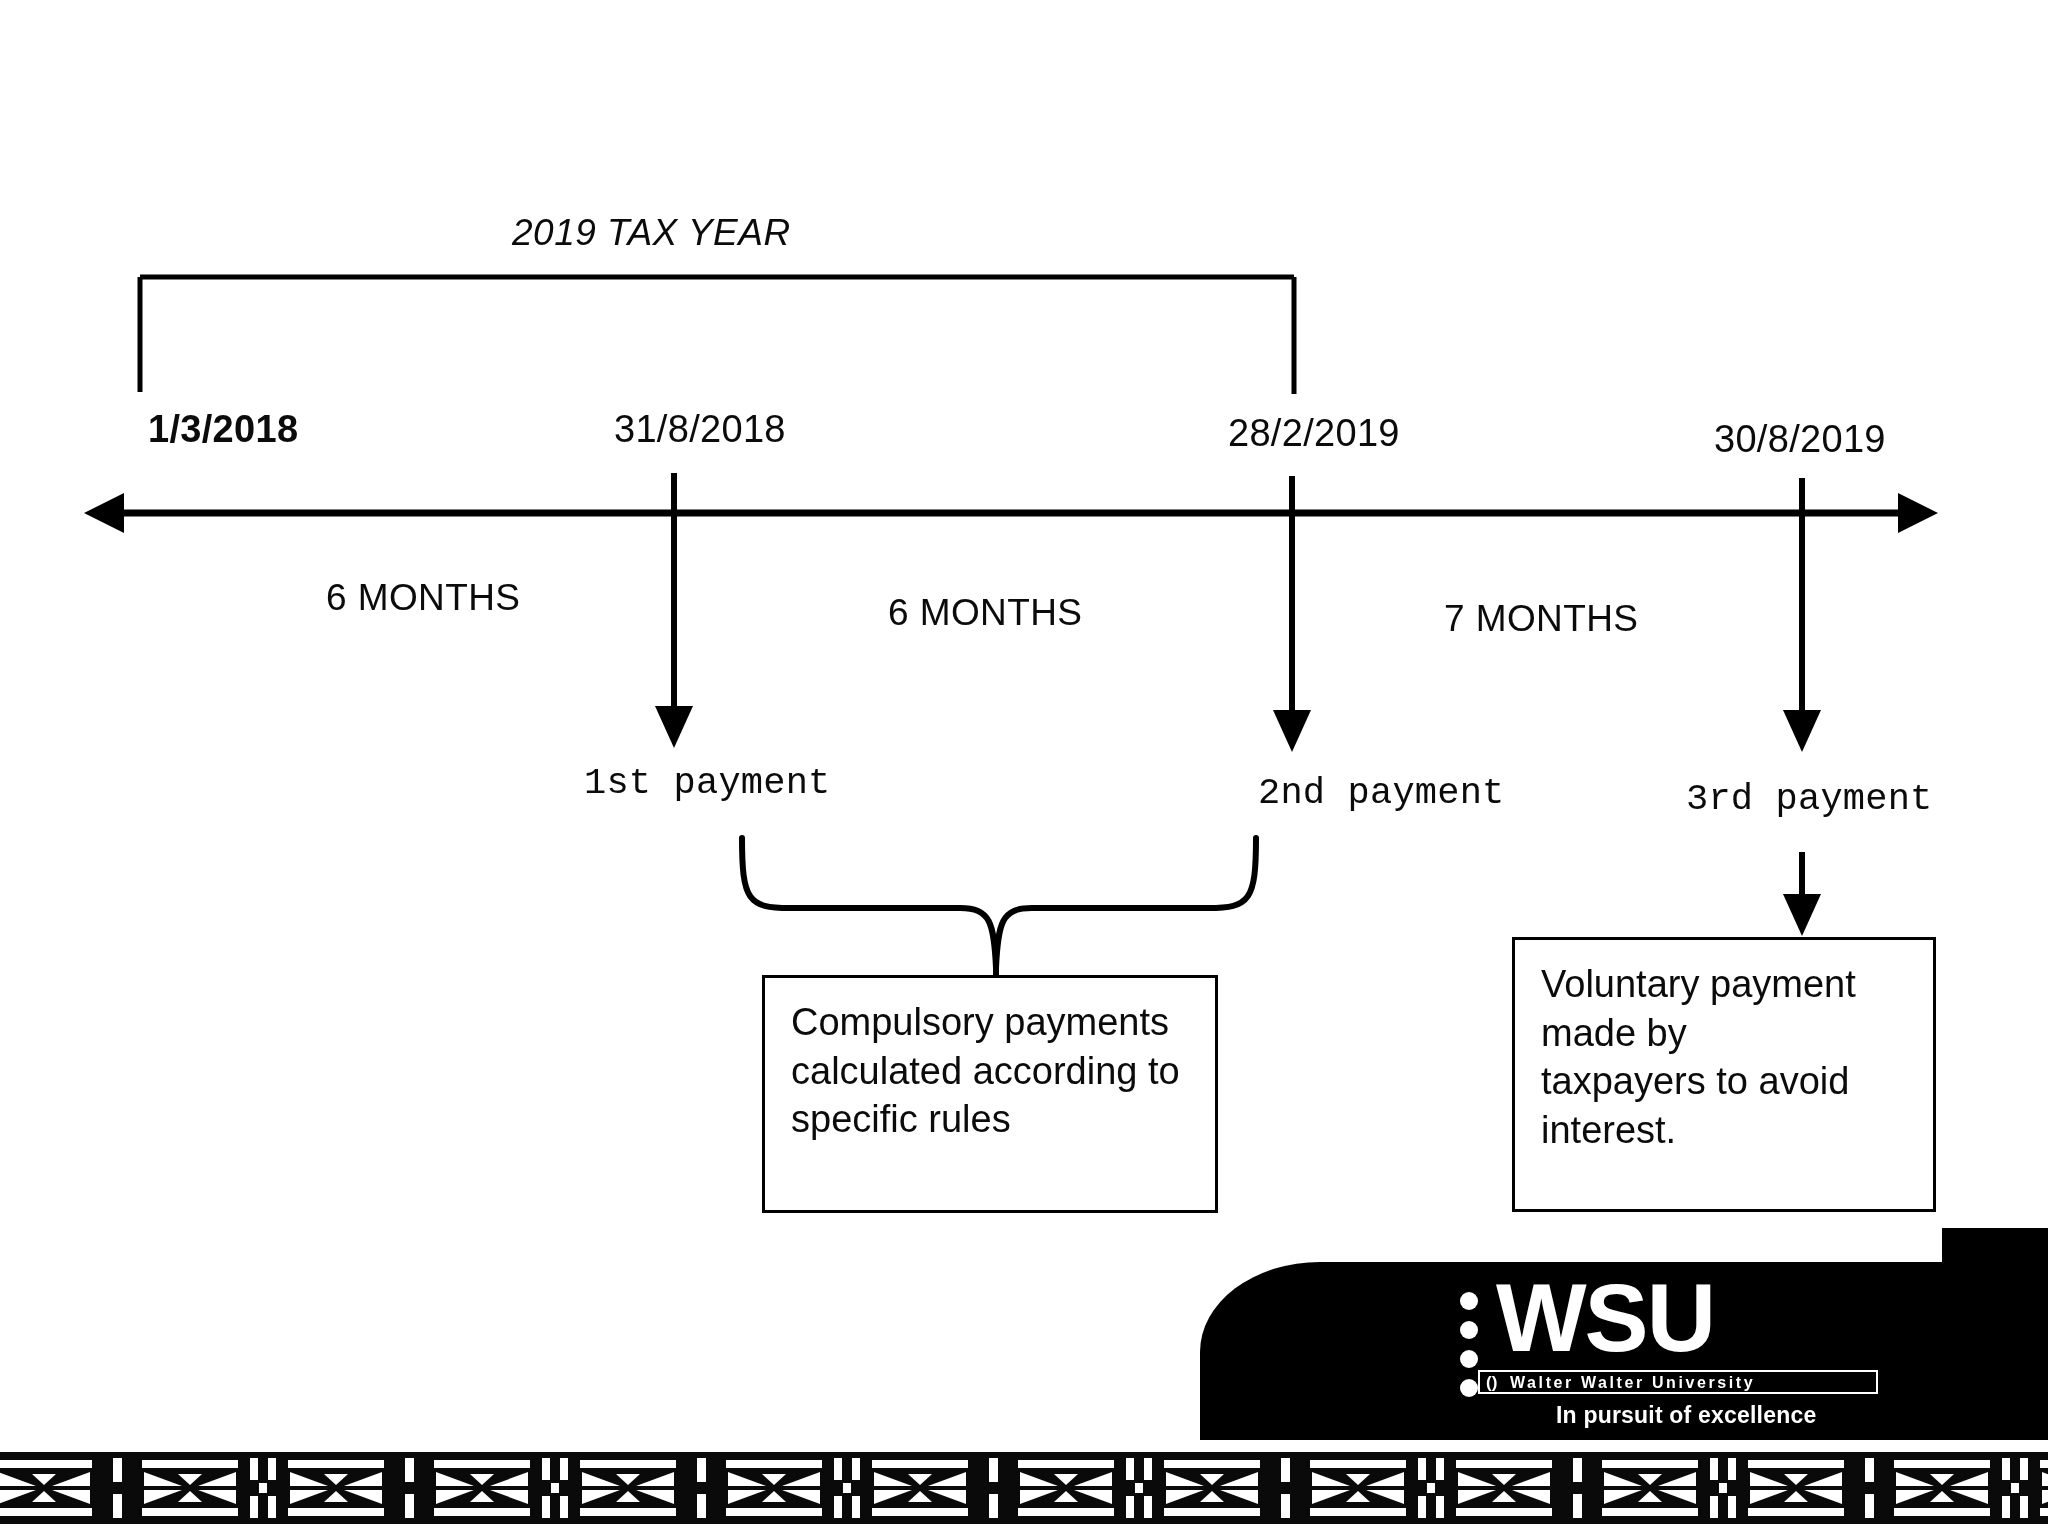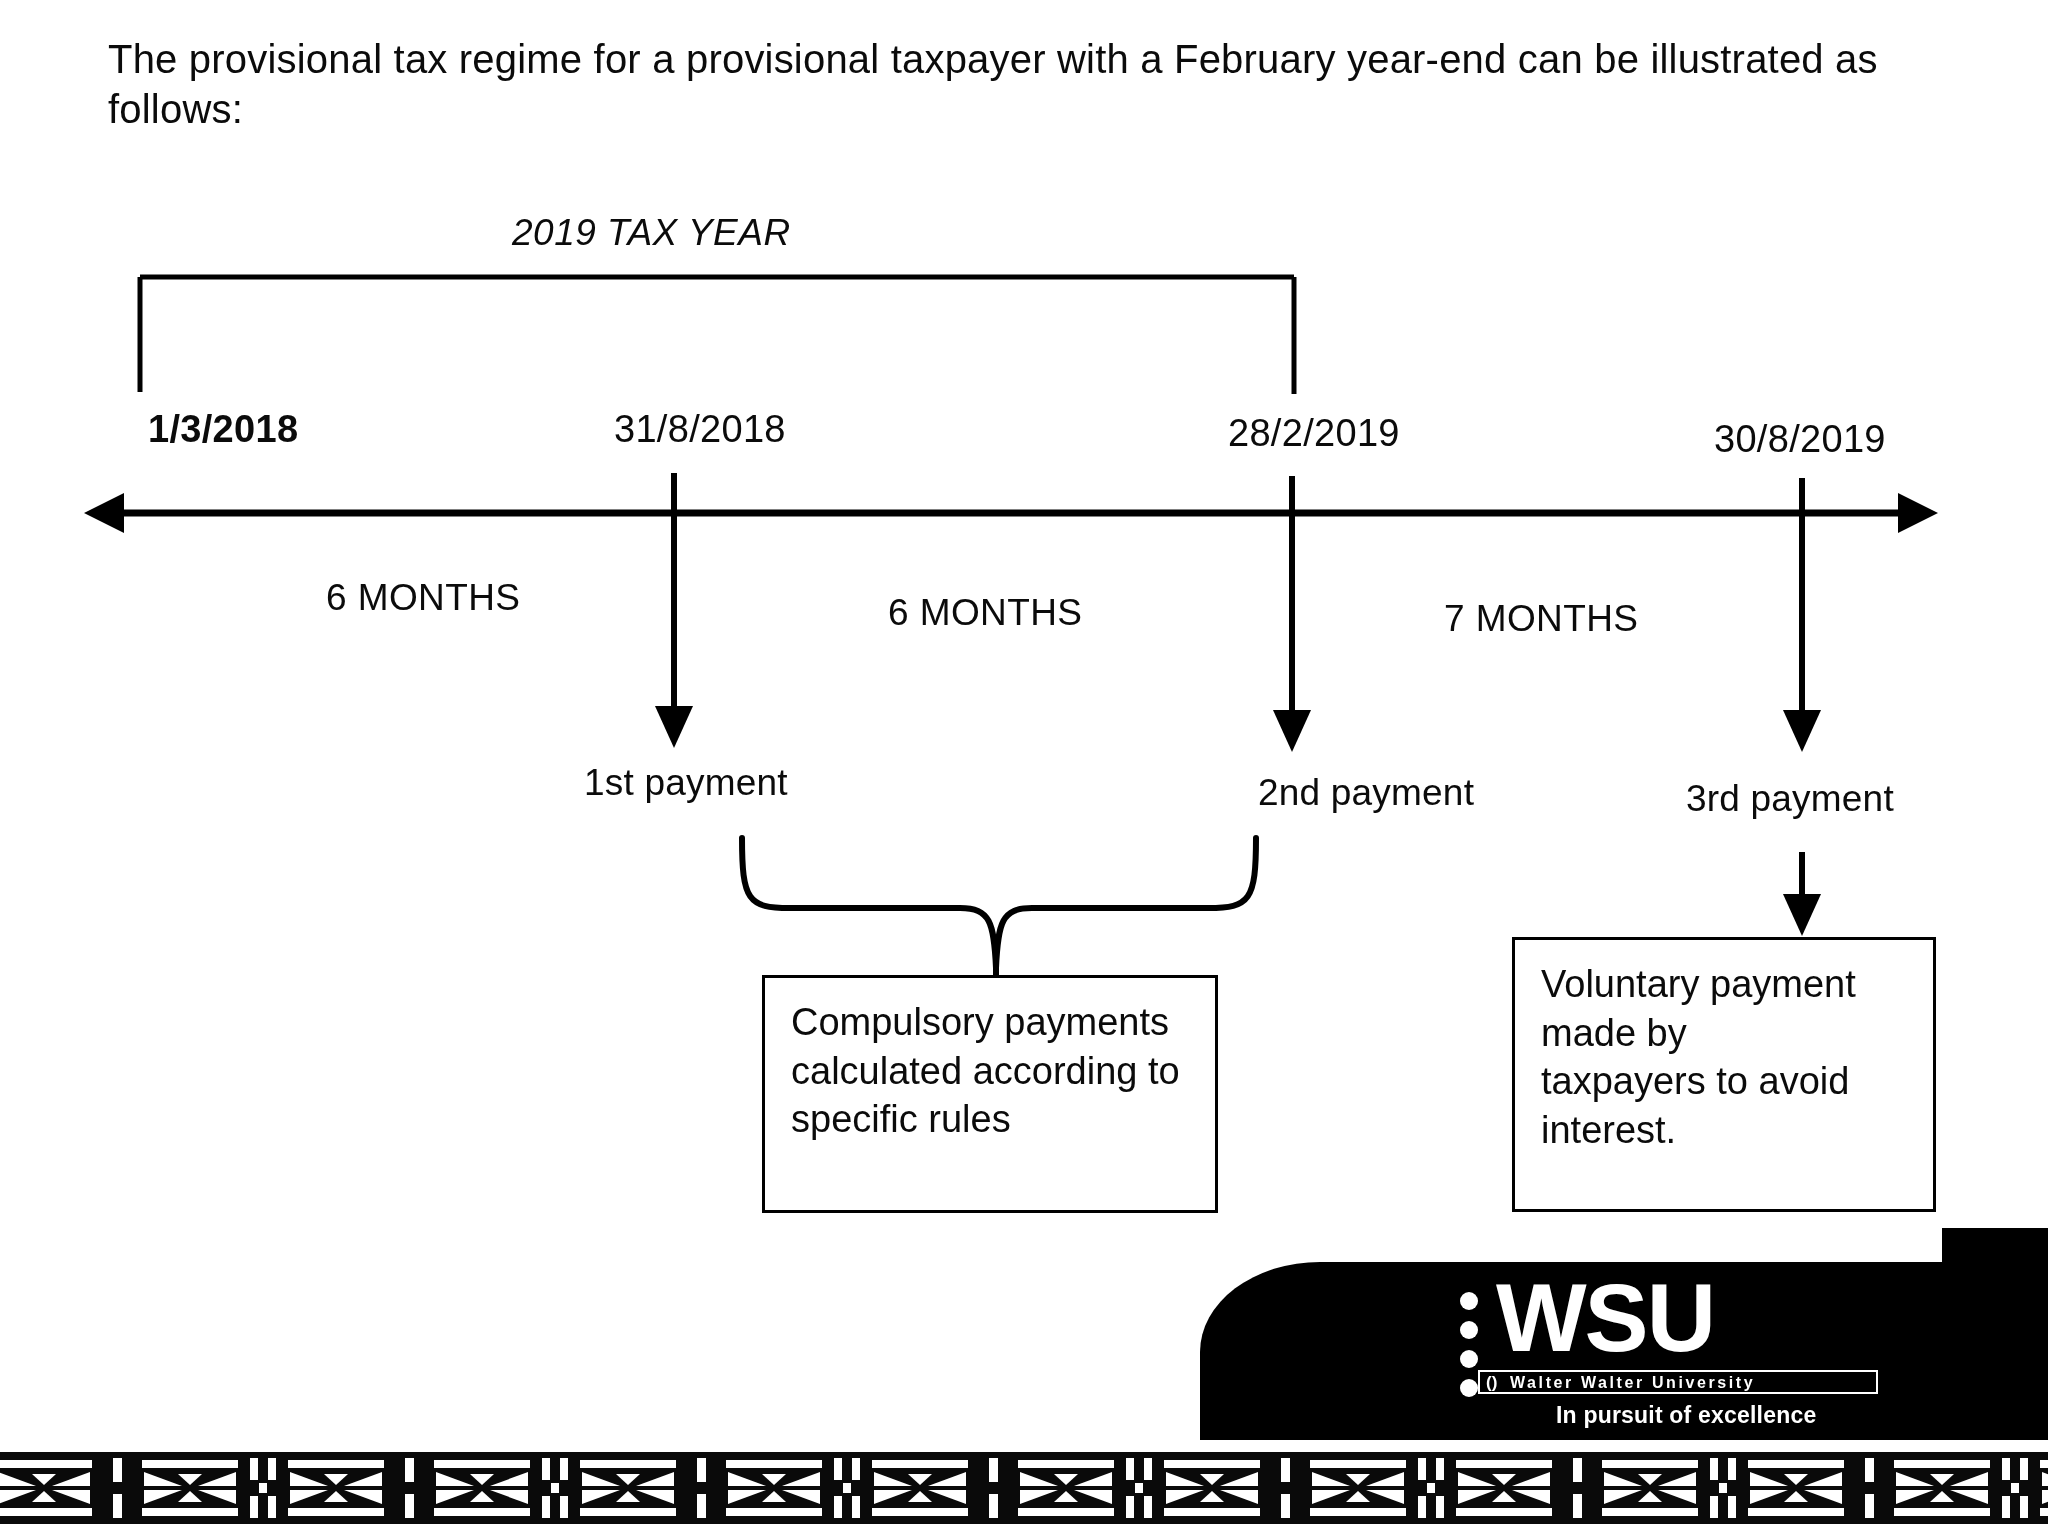--- a/index.html
+++ b/index.html
@@ -20,21 +20,21 @@
 
   
   svg.art{position:absolute;left:0;top:0;width:2048px;height:1536px;
           pointer-events:none;}
 
   
   .lbl{position:absolute;white-space:nowrap;color:#0b0b0b;}
   .taxyear{font-size:37px;letter-spacing:.5px;font-style:italic;}
   .datelbl{font-size:38px;letter-spacing:.3px;}
   .monthlbl{font-size:37px;letter-spacing:.4px;}
-  .paylbl{font-size:37px;letter-spacing:.2px;}
+  .paylbl{font-size:37px;letter-spacing:.2px;font-family:Liberation Mono, monospace;}
 
   
   .notebox{
     position:absolute;border:3px solid #000;background:#fff;
     box-sizing:border-box;
   }
   .notebox .txt{
     position:absolute;left:26px;top:20px;right:12px;
     font-size:38px;line-height:1.28;color:#0b0b0b;white-space:pre-line;
   }
@@ -85,21 +85,20 @@
   .motif{position:absolute;top:0;height:72px;}
   .bowtie{width:104px;}
   .bowtie svg{display:block;}
   .divider1,.divider2{width:34px;}
 </style>
 </head>
 <body>
 
 <div class="canvas">
 
-  <div id="intro">The provisional tax regime for a provisional taxpayer with a February year-end can be illustrated as follows:</div>
 
   <svg class="art" viewBox="0 0 2048 1536">
 
     <g stroke="#000" fill="none" stroke-width="5">
       <path d="M140 277 L1294 277"></path>
       <path d="M140 277 L140 392"></path>
       <path d="M1294 277 L1294 394"></path>
     </g>
 
     <g>

